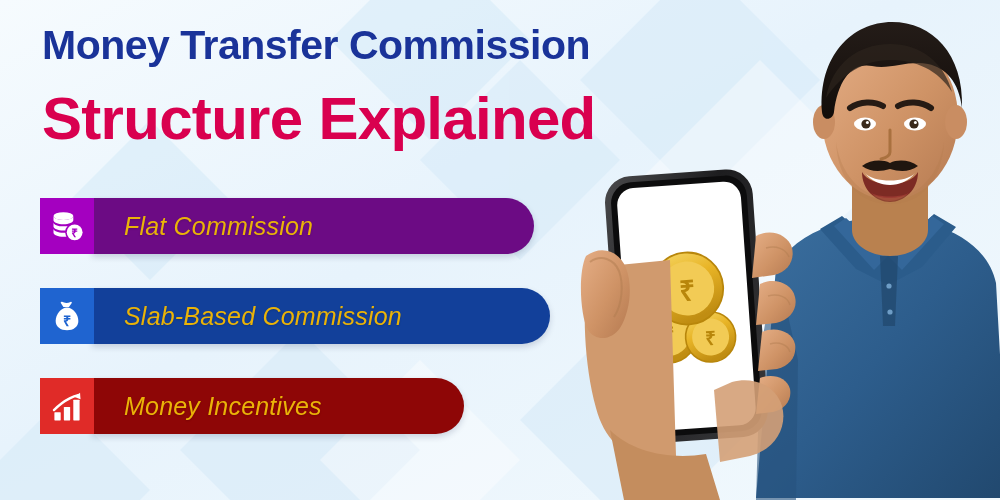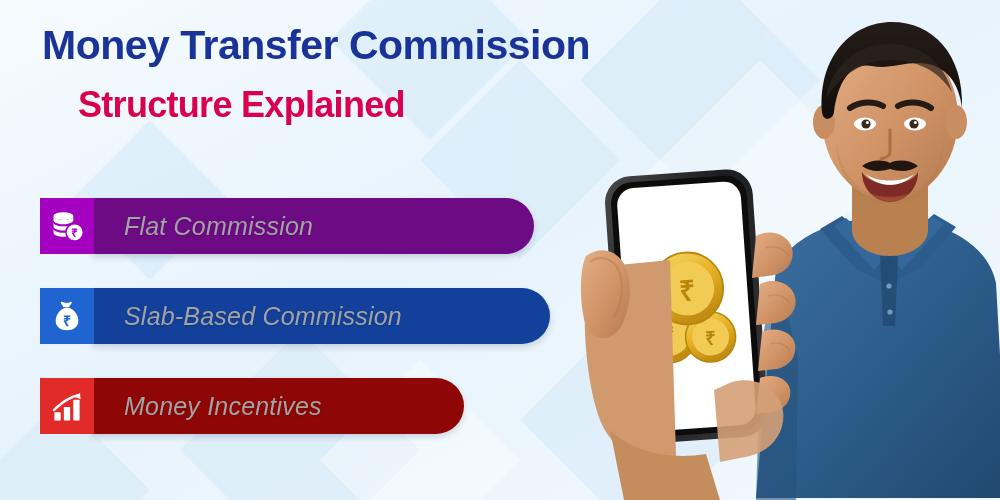--- a/index.html
+++ b/index.html
@@ -19,22 +19,22 @@
   .bg-layer { position: absolute; inset: 0; overflow: hidden; pointer-events: none; }
   .bg-layer svg { position: absolute; inset: 0; }
 
   
   .headline { position: absolute; left: 42px; top: 22px; z-index: 6; }
   .headline .line1 {
     font-size: 41px; font-weight: bold; letter-spacing: -0.5px;
     color: #1a3399; line-height: 1.16; white-space: nowrap;
   }
   .headline .line2 {
-    font-size: 36px; font-weight: bold; letter-spacing: -0.7px;
-    color: #d9004f; line-height: 1.16; margin-top: 14px; white-space: nowrap; margin-left: 36px;
+    font-size: 60px; font-weight: bold; letter-spacing: -0.7px;
+    color: #d9004f; line-height: 1.16; margin-top: 14px; white-space: nowrap;
   }
 
   
   .pills { position: absolute; left: 40px; top: 198px; z-index: 6; }
   .pill-row { position: relative; height: 56px; margin-bottom: 34px; display: flex; align-items: stretch; }
   .pill-row:last-child { margin-bottom: 0; }
   .pill-icon {
     width: 54px; height: 56px; flex: 0 0 54px;
     display: flex; align-items: center; justify-content: center;
     position: relative; z-index: 3;
@@ -42,21 +42,21 @@
   .pill-icon svg { width: 36px; height: 36px; display: block; }
   .pill-body {
     position: relative; margin-left: -2px;
     border-radius: 0 28px 28px 0;
     display: flex; align-items: center;
     padding: 0 34px 0 32px;
     box-shadow: 0 3px 6px rgba(20,30,70,0.17);
     z-index: 2;
   }
   .pill-label {
-    color: #a3a3a3; font-size: 25px; font-style: italic;
+    color: #eab308; font-size: 25px; font-style: italic;
     font-weight: 500; letter-spacing: 0.2px; white-space: nowrap;
     text-shadow: 0 1px 2px rgba(0,0,0,0.16);
   }
   .pill-1 .pill-icon { background: #a400c0; }
   .pill-1 .pill-body { background: #6c0b84; width: 442px; }
   .pill-2 .pill-icon { background: #1f64d0; }
   .pill-2 .pill-body { background: #12409a; width: 458px; text-align: center; }
   .pill-3 .pill-icon { background: #e02b28; }
   .pill-3 .pill-body { background: #8e0606; width: 372px; }
 

